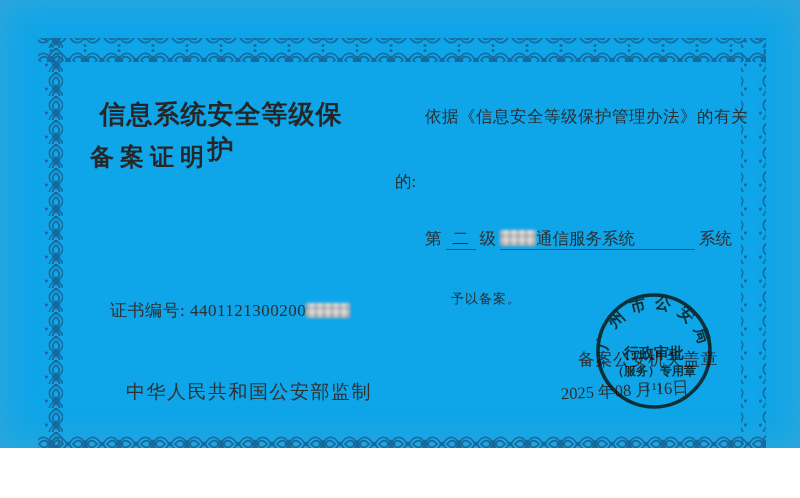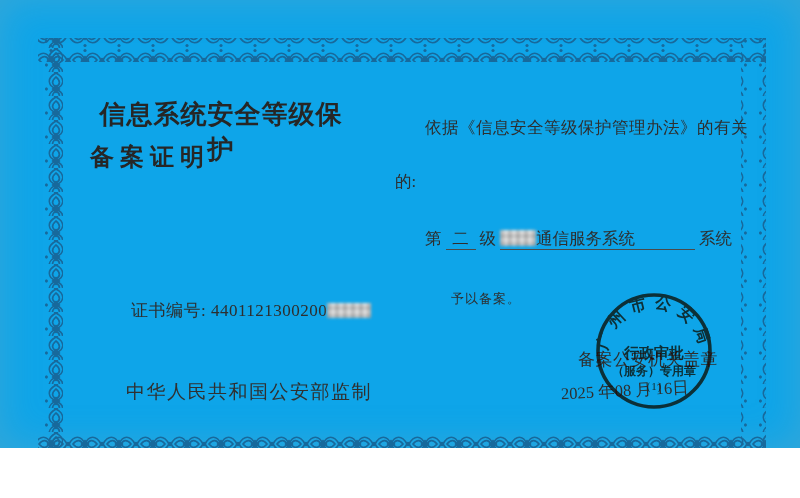--- a/index.html
+++ b/index.html
@@ -13,42 +13,42 @@
     box-shadow:inset 0 0 40px rgba(180,175,165,.25);
   }
   .frame{position:absolute;left:0;top:0;z-index:1;}
   .abs{position:absolute;z-index:2;}
   
   .title-line1{left:90px;top:97px;width:262px;text-align:center;
     font-size:26px;font-weight:bold;letter-spacing:1px;color:#262626;}
   .title-line2{left:90px;top:141px;width:262px;text-align:left;
     font-size:24px;font-weight:bold;letter-spacing:6px;color:#262626;}
   
-  .intro1{left:425px;top:117px;font-size:16.5px;letter-spacing:.5px;}
+  .intro1{left:425px;top:106px;font-size:16.5px;letter-spacing:.5px;}
   .intro2{left:393px;top:139px;font-size:16.5px;white-space:nowrap;}
   .of-label{left:395px;top:171px;font-size:16.5px;}
   .grade-line{left:425px;top:228px;font-size:16.5px;white-space:nowrap;}
   .filing{left:451px;top:290px;font-size:13px;letter-spacing:1px;}
   
   .u{display:inline-block;border-bottom:1.3px solid #4a4a4a;line-height:20px;vertical-align:bottom;}
   .u-company{min-width:246px;}
   .u-grade{min-width:30px;text-align:center;margin:0 4px;}
   .u-system{min-width:195px;margin:0 4px;}
   
   .redact{display:inline-block;height:16px;vertical-align:-2px;border-radius:1px;
     background:
       repeating-linear-gradient(90deg,#c9c9c9 0 4px,#ececec 4px 8px),
       repeating-linear-gradient(0deg,#d6d6d6 0 4px,#f2f2f2 4px 8px);
     background-blend-mode:multiply;
     filter:blur(1.4px);}
   .redact-company{width:74px;}
   .redact-system{width:36px;}
   .redact-certno{width:44px;height:15px;}
   
-  .cert-no{left:110px;top:299px;font-size:17px;letter-spacing:.5px;white-space:nowrap;margin-left:21px;}
+  .cert-no{left:110px;top:299px;font-size:17px;letter-spacing:.5px;white-space:nowrap;}
   .issuer{left:126px;top:363px;font-size:19px;letter-spacing:1.5px;color:#303030;margin-top:16px;}
   
   .seal-caption{left:578px;top:348px;font-size:17px;letter-spacing:.5px;z-index:2;}
   .seal-date{left:561px;top:380px;font-size:16.5px;white-space:nowrap;
     transform:rotate(-3deg);z-index:2;}
   .seal{left:592px;top:289px;width:124px;height:124px;z-index:3;
     mix-blend-mode:multiply;opacity:.92;}
 </style>
 </head>
 <body>

